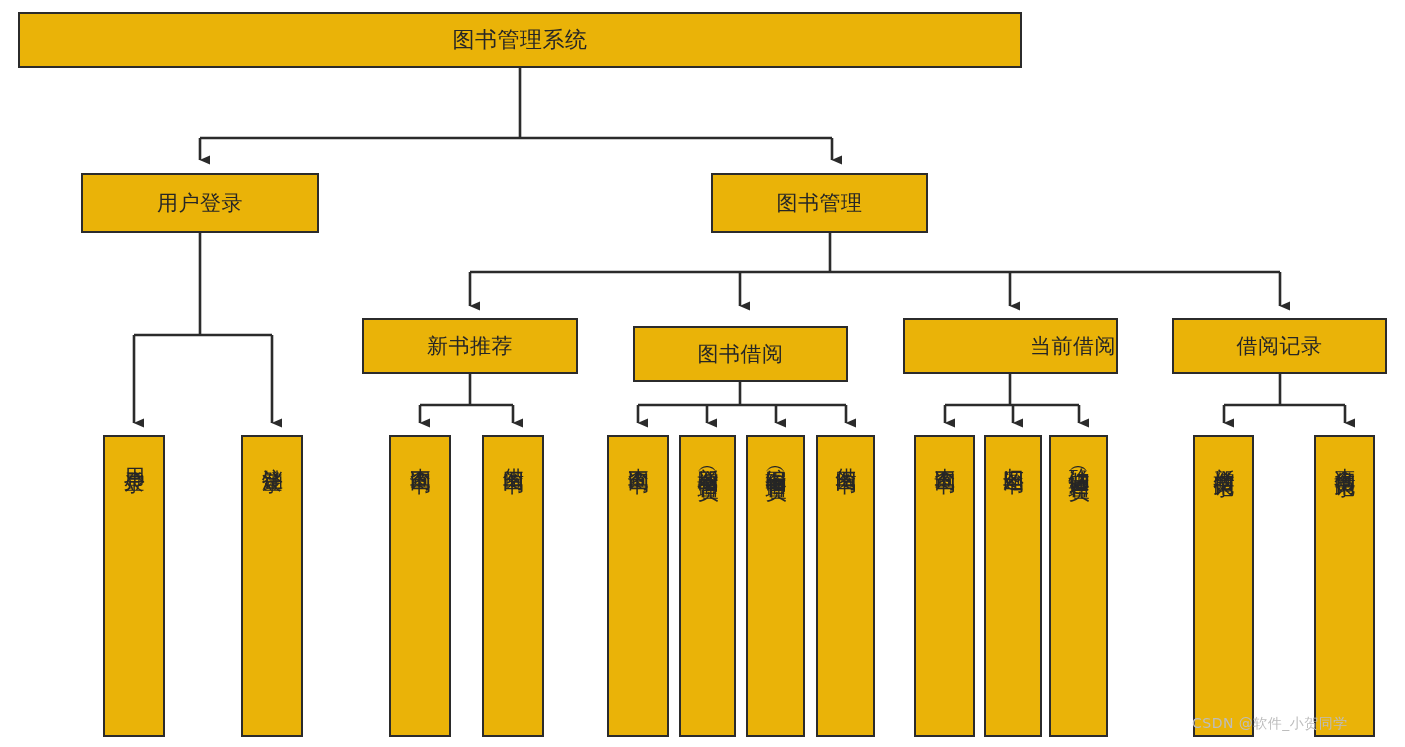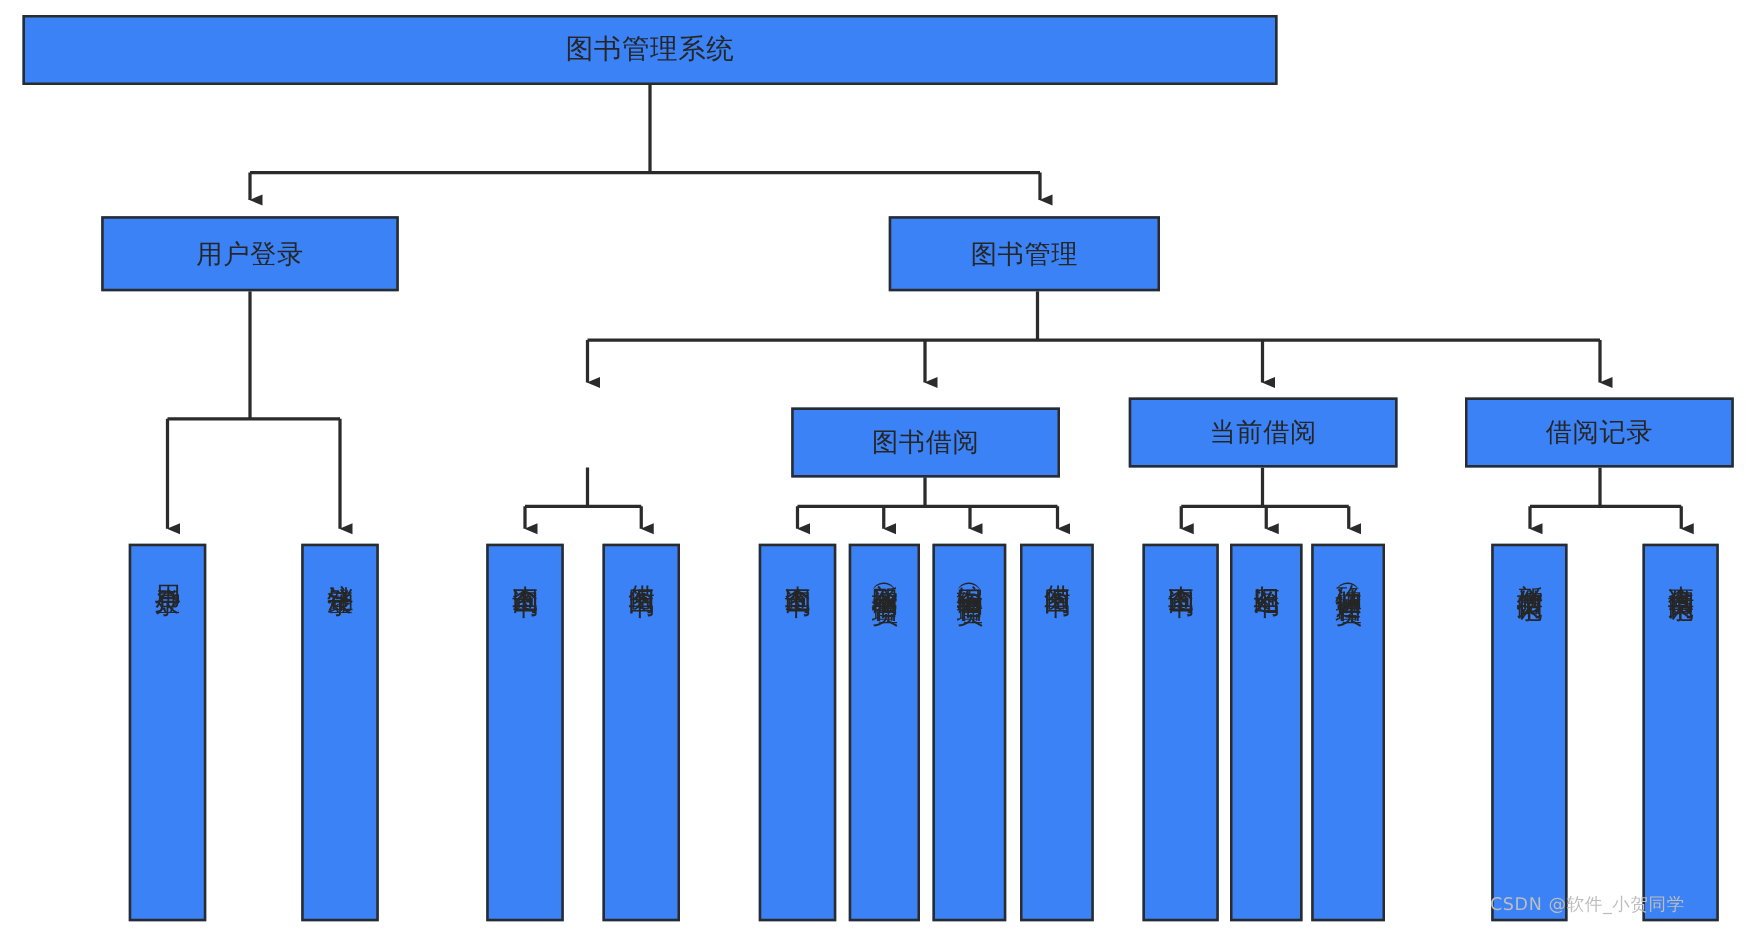--- a/index.html
+++ b/index.html
@@ -23,21 +23,21 @@
     left: 0;
     top: 0;
     width: 1405px;
     height: 747px;
     pointer-events: none;
   }
   .node {
     position: absolute;
     box-sizing: border-box;
     border: 2.5px solid #2b2b2b;
-    background: #3b82f6;
+    background: #eab308;
     display: flex;
     align-items: center;
     justify-content: center;
     color: #262626;
   }
   .node .lbl {
     display: block;
     text-align: center;
     line-height: 1.05;
     letter-spacing: 0.5px;
@@ -132,24 +132,27 @@
     <span class="lbl">图书管理系统</span>
   </div>
 
   <div class="node h" style="left:81px;top:173px;width:238px;height:60px;">
     <span class="lbl">用户登录</span>
   </div>
   <div class="node h" style="left:711px;top:173px;width:217px;height:60px;">
     <span class="lbl">图书管理</span>
   </div>
 
+  <div class="node h" style="left:362px;top:318px;width:216px;height:56px;">
+    <span class="lbl">新书推荐</span>
+  </div>
   <div class="node h" style="left:633px;top:326px;width:215px;height:56px;">
     <span class="lbl">图书借阅</span>
   </div>
-  <div class="node h" style="left:903px;top:318px;width:215px;height:56px;">
+  <div class="node h" style="left:903px;top:318px;width:215px;height:56px;justify-content:flex-end;">
     <span class="lbl">当前借阅</span>
   </div>
   <div class="node h" style="left:1172px;top:318px;width:215px;height:56px;">
     <span class="lbl">借阅记录</span>
   </div>
 
   <div class="node v" style="left:103px;top:435px;width:62px;height:302px;">
     <span class="lbl">用户登录</span>
   </div>
   <div class="node v" style="left:241px;top:435px;width:62px;height:302px;">

